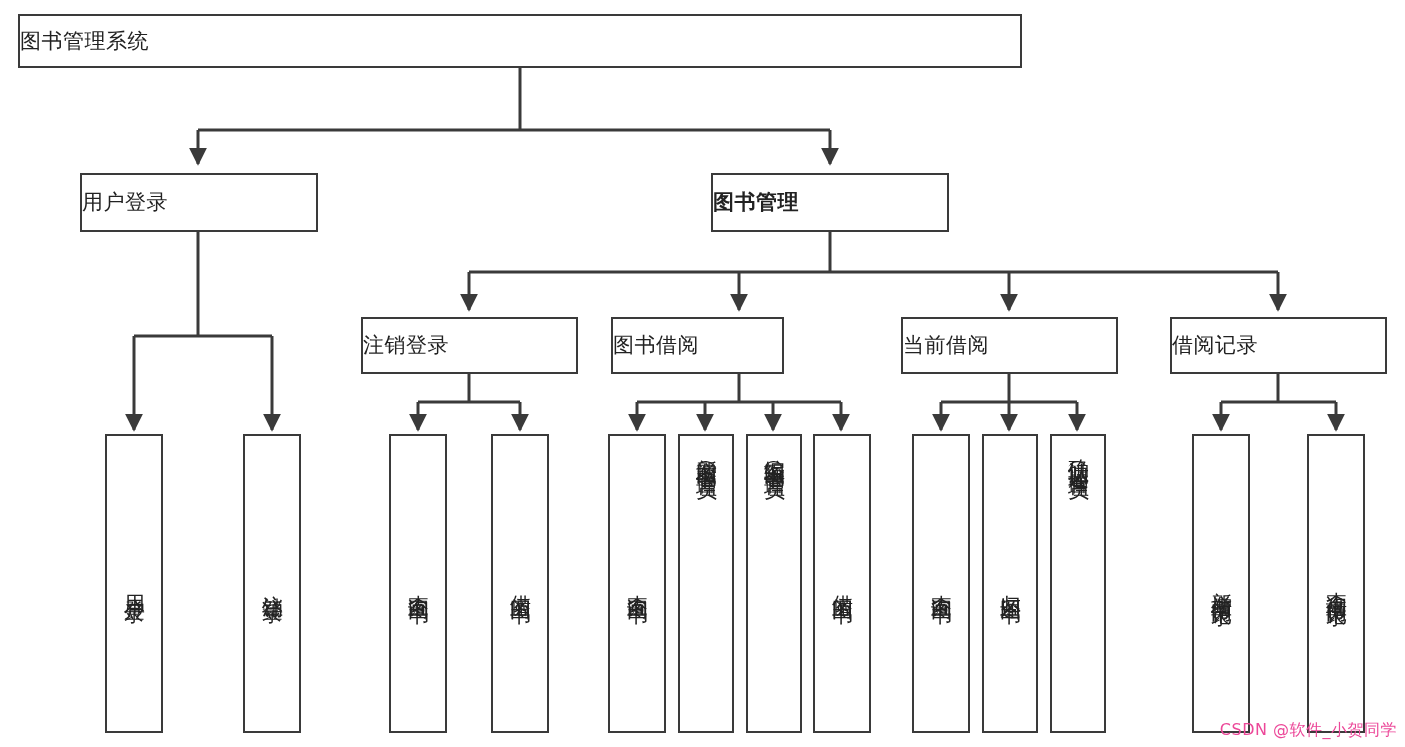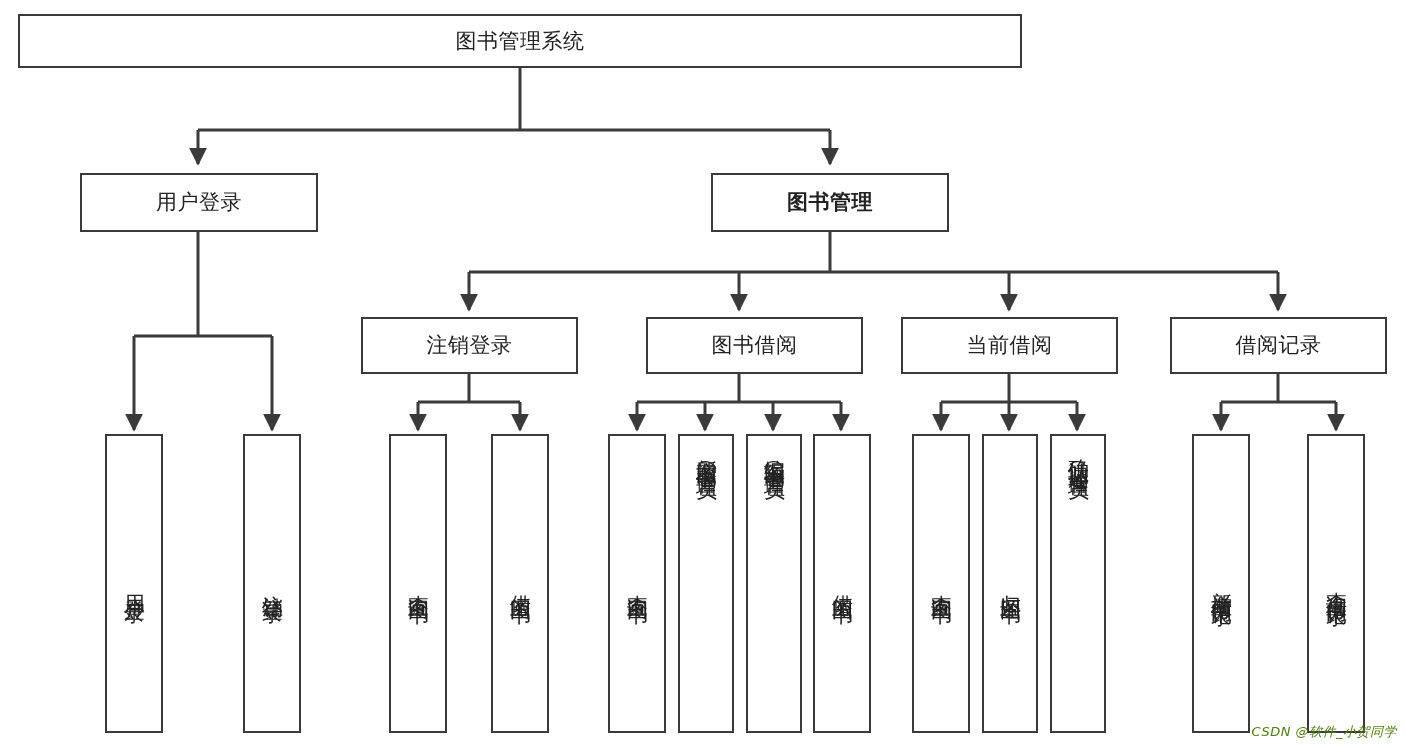--- a/index.html
+++ b/index.html
@@ -25,21 +25,21 @@
     height: 747px;
     pointer-events: none;
   }
   .node {
     position: absolute;
     box-sizing: border-box;
     background: #ffffff;
     border: 2px solid #3a3a3a;
     display: flex;
     align-items: center;
-    justify-content: center;
+    justify-content: flex-start;
     overflow: hidden;
   }
   .node-label {
     color: #222222;
     text-align: center;
     line-height: 1.18;
     white-space: pre;
   }
   
   .node.horiz .node-label {
@@ -61,25 +61,24 @@
     display: block;
   }
   .node.vert.centered {
     align-items: center;
     padding-top: 0;
   }
   #watermark {
     position: absolute;
     right: 8px;
     bottom: 6px;
-    font-size: 13px;
-    color: #4d7c0f;
+    font-size: 16px;
+    color: #ec4899;
     letter-spacing: 0.5px;
     white-space: nowrap;
-    font-style: italic;
   }
 </style>
 </head>
 <body>
 
 <div id="diagram-root">
 
   <svg class="wires" viewBox="0 0 1405 747">
     <defs>
       <marker id="arrow" viewBox="0 0 10 10" refX="9" refY="5" markerWidth="6" markerHeight="6" orient="auto-start-reverse">
@@ -139,21 +138,21 @@
   </div>
 
   <div class="node horiz" style="left:711px; top:173px; width:238px; height:59px;font-weight:bold;">
     <span class="node-label">图书管理</span>
   </div>
 
   <div class="node horiz" style="left:361px; top:317px; width:217px; height:57px;">
     <span class="node-label">注销登录</span>
   </div>
 
-  <div class="node horiz" style="left:646px; top:317px; width:217px; height:57px;">
+  <div class="node horiz" style="left:611px; top:317px; width:173px; height:57px;">
     <span class="node-label">图书借阅</span>
   </div>
 
   <div class="node horiz" style="left:901px; top:317px; width:217px; height:57px;">
     <span class="node-label">当前借阅</span>
   </div>
 
   <div class="node horiz" style="left:1170px; top:317px; width:217px; height:57px;">
     <span class="node-label">借阅记录</span>
   </div>

